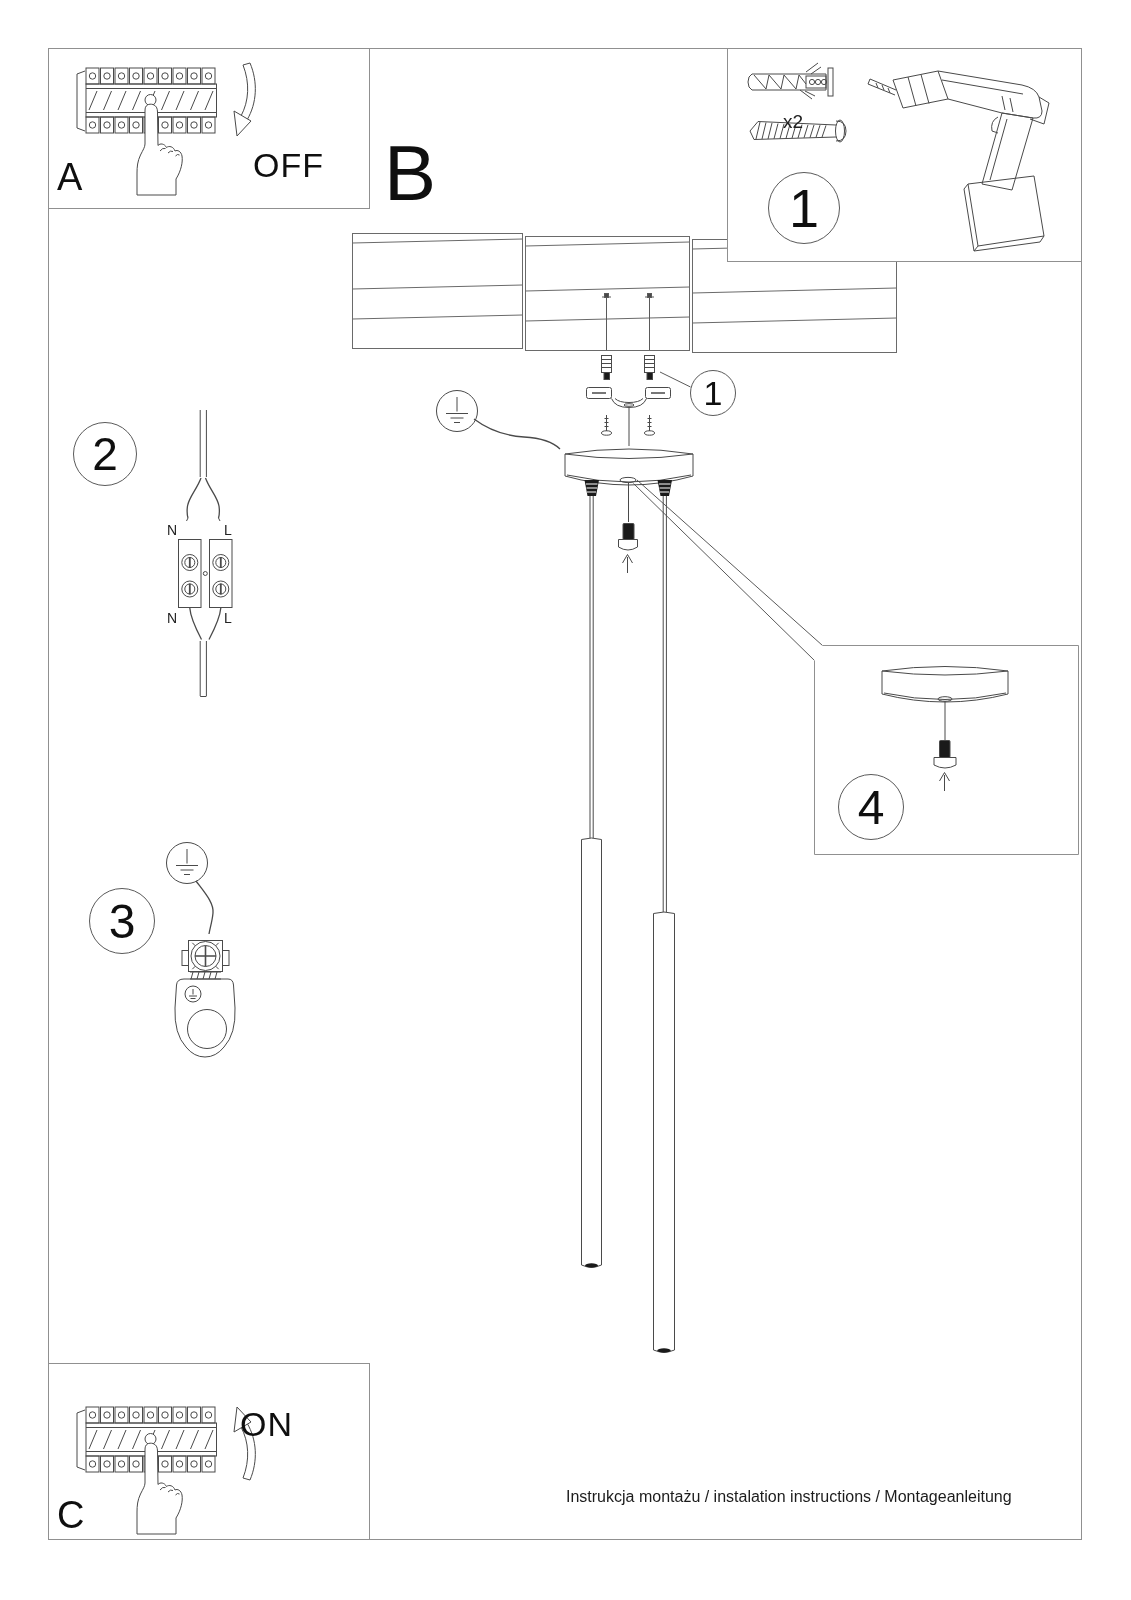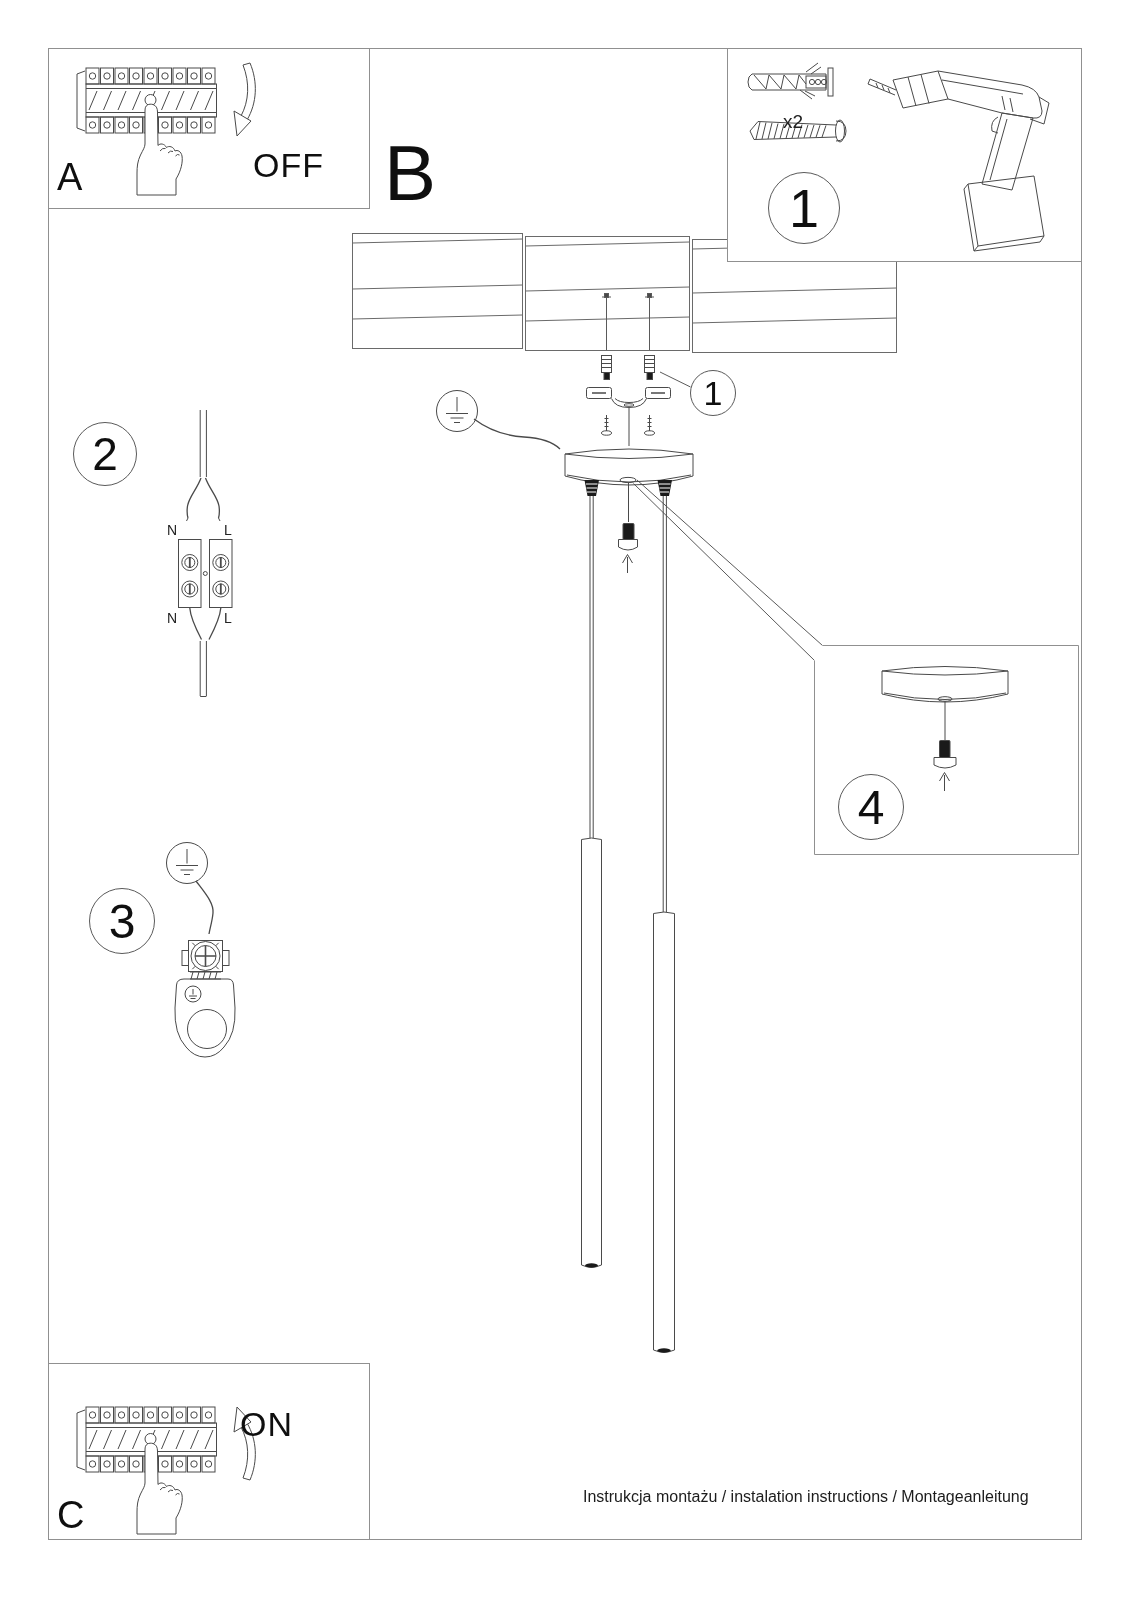--- a/index.html
+++ b/index.html
@@ -7,21 +7,21 @@
         font-family:"Liberation Sans",sans-serif;color:#0f0f0f;overflow:hidden;}
   svg.art{position:absolute;left:0;top:0;}
   .big-letter{position:absolute;font-size:38px;line-height:1;color:#0f0f0f;}
   .state-word{position:absolute;font-size:34px;line-height:1;letter-spacing:1px;color:#0f0f0f;}
   .section-letter-b{position:absolute;font-size:78px;line-height:1;color:#0f0f0f;}
   .circle-num{position:absolute;border:1.5px solid #5a5a5a;border-radius:50%;
               background:#fff;display:flex;align-items:center;justify-content:center;
               color:#0f0f0f;box-sizing:border-box;}
   .qty{position:absolute;font-size:19px;line-height:1;color:#222;}
   .wire-label{position:absolute;font-size:14px;line-height:1;color:#222;font-weight:500;}
-  .footer{position:absolute;left:583px;top:1484px;width:470px;font-size:16px;
+  .footer{position:absolute;left:566px;top:1484px;width:470px;font-size:16px;
           line-height:25px;color:#1c1c1c;}
 </style>
 </head>
 <body>
 
 <div class="page">
 
 <svg class="art" width="1131" height="1600" viewBox="0 0 1131 1600">
 
   <g stroke="#909090" fill="none" stroke-width="1">

